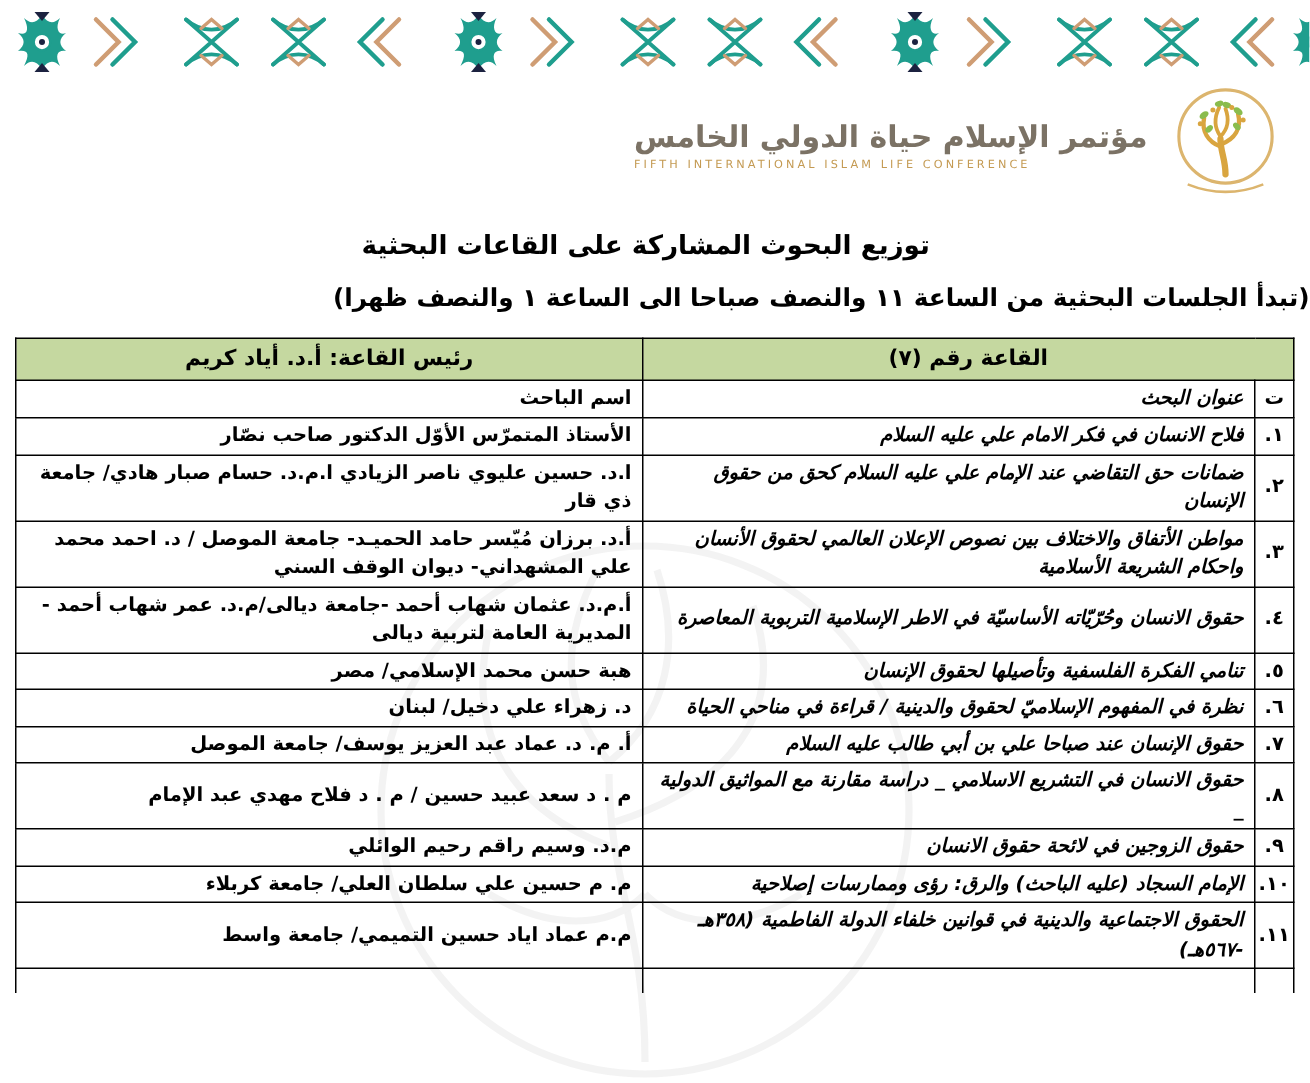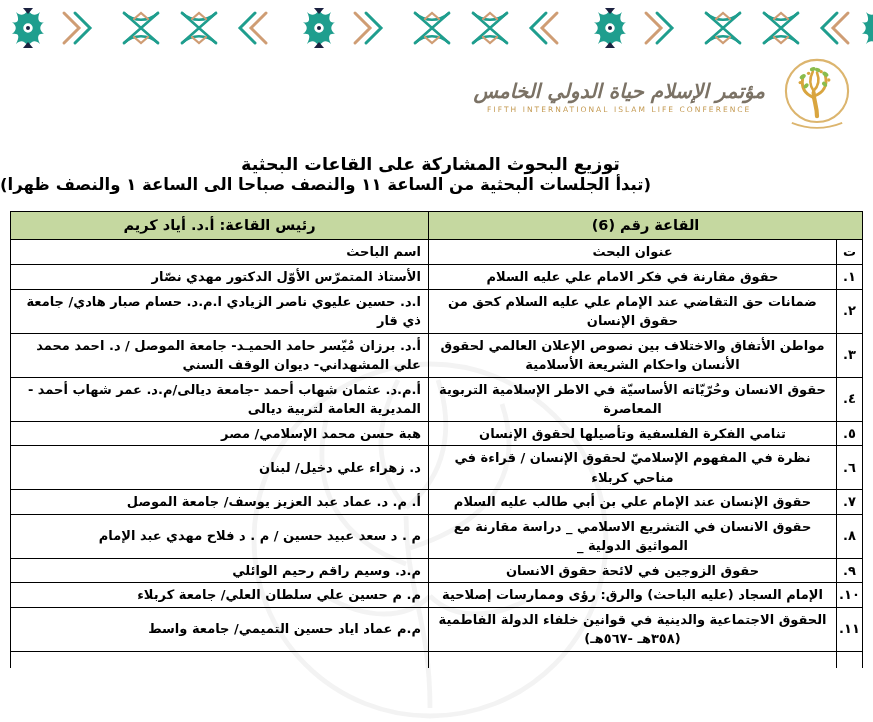--- a/index.html
+++ b/index.html
@@ -12,56 +12,56 @@
   .deco{display:block;margin:8px 0 0 0;}
   
   .logo-area{position:relative;height:90px;}
   .logo-row{
     position:absolute;top:4px;right:14px;
     display:flex;align-items:center;gap:10px;
   }
   .logo-text{text-align:right;}
   .logo-ar{
     direction:rtl;font-size:20px;font-weight:600;color:#7b7265;
-    line-height:1.2;white-space:nowrap;font-style:italic;
+    line-height:1.2;white-space:nowrap;
   }
   .logo-en{
     font-size:7.5px;letter-spacing:2.05px;color:#c49a52;
-    margin-top:2px;white-space:nowrap;text-align:center;
+    margin-top:2px;white-space:nowrap;text-align:left;
   }
   .logo-mark{display:block;}
   
   .page-title{
     text-align:center;font-size:17.5px;font-weight:bold;color:#000;
     margin:14px 12px 0 0;direction:rtl;
   }
   .page-subtitle{
-    text-align:left;font-size:16.5px;font-weight:bold;color:#000;
-    margin:1px 0 0 0;direction:rtl;
+    text-align:right;font-size:16.5px;font-weight:bold;color:#000;
+    margin:15px 0 0 0;direction:rtl;
   }
   
   .watermark{
     position:absolute;left:130px;top:340px;opacity:0.055;z-index:0;
     pointer-events:none;
   }
   
   .table-wrap{position:relative;margin:17px 10px 0 10px;z-index:1;}
   table{width:100%;border-collapse:collapse;direction:rtl;table-layout:fixed;}
   td{
     border:1px solid #000;font-weight:bold;font-size:13px;color:#000;
     padding:2px 7px;line-height:1.5;vertical-align:middle;
     word-wrap:break-word;
   }
   tr.green-row td{
     background:#c5d8a0;text-align:center;font-size:14.5px;height:25px;
     padding:1px 20px;
   }
   tr.cols-row td{height:20px;}
   td.c-idx{text-align:center;padding:2px 2px;}
-  td.c-title{text-align:center;}
+  td.c-title{text-align:right;font-style:italic;}
   td.c-res{text-align:right;}
   tr.stub td{height:12px;border-bottom:none;}
 </style>
 </head>
 <body>
 
 <svg class="deco" width="873" height="42" viewBox="0 0 873 42">
   <defs>
     <g id="medallion" fill="none">
       <path d="M18,2 C22,8 26,8 30,4 C26,12 30,16 34,14 C29,18 29,22 34,26 C29,25 26,28 30,36 C26,32 22,32 18,38 C14,32 10,32 6,36 C10,28 9,25 2,26 C7,22 7,18 2,14 C8,16 10,12 6,4 C10,8 14,8 18,2 Z" fill="#1f9e8e"></path>
@@ -151,33 +151,33 @@
 
 <div class="table-wrap">
   <table>
     <colgroup>
       <col style="width:26px">
       <col style="width:408px">
       <col>
     </colgroup>
     <tbody>
       <tr class="green-row">
-        <td colspan="2">القاعة رقم (6)</td>
+        <td colspan="2">القاعة رقم (٧)</td>
         <td>رئيس القاعة: أ.د. أياد كريم</td>
       </tr>
       <tr class="cols-row">
         <td class="c-idx">ت</td>
         <td class="c-title">عنوان البحث</td>
         <td class="c-res">اسم الباحث</td>
       </tr>
 
   <tr>
     <td class="c-idx">١.</td>
-    <td class="c-title">حقوق مقارنة في فكر الامام علي عليه السلام</td>
-    <td class="c-res">الأستاذ المتمرّس الأوّل الدكتور مهدي نصّار</td>
+    <td class="c-title">فلاح الانسان في فكر الامام علي عليه السلام</td>
+    <td class="c-res">الأستاذ المتمرّس الأوّل الدكتور صاحب نصّار</td>
   </tr>
 
   <tr>
     <td class="c-idx">٢.</td>
     <td class="c-title">ضمانات حق التقاضي عند الإمام علي عليه السلام كحق من حقوق الإنسان</td>
     <td class="c-res">ا.د. حسين عليوي ناصر الزيادي  ا.م.د. حسام صبار هادي/ جامعة ذي قار</td>
   </tr>
 
   <tr>
     <td class="c-idx">٣.</td>
@@ -192,27 +192,27 @@
   </tr>
 
   <tr>
     <td class="c-idx">٥.</td>
     <td class="c-title">تنامي الفكرة الفلسفية وتأصيلها لحقوق الإنسان</td>
     <td class="c-res">هبة حسن محمد الإسلامي/ مصر</td>
   </tr>
 
   <tr>
     <td class="c-idx">٦.</td>
-    <td class="c-title">نظرة في المفهوم الإسلاميّ لحقوق الإنسان / قراءة في مناحي كربلاء</td>
+    <td class="c-title">نظرة في المفهوم الإسلاميّ لحقوق والدينية / قراءة في مناحي الحياة</td>
     <td class="c-res">د. زهراء علي دخيل/ لبنان</td>
   </tr>
 
   <tr>
     <td class="c-idx">٧.</td>
-    <td class="c-title">حقوق الإنسان عند الإمام علي بن أبي طالب عليه السلام</td>
+    <td class="c-title">حقوق الإنسان عند صباحا علي بن أبي طالب عليه السلام</td>
     <td class="c-res">أ. م. د. عماد عبد العزيز يوسف/ جامعة الموصل</td>
   </tr>
 
   <tr>
     <td class="c-idx">٨.</td>
     <td class="c-title">حقوق الانسان في التشريع الاسلامي _ دراسة مقارنة مع المواثيق الدولية _</td>
     <td class="c-res">م . د سعد عبيد حسين / م . د فلاح مهدي عبد الإمام</td>
   </tr>
 
   <tr>

